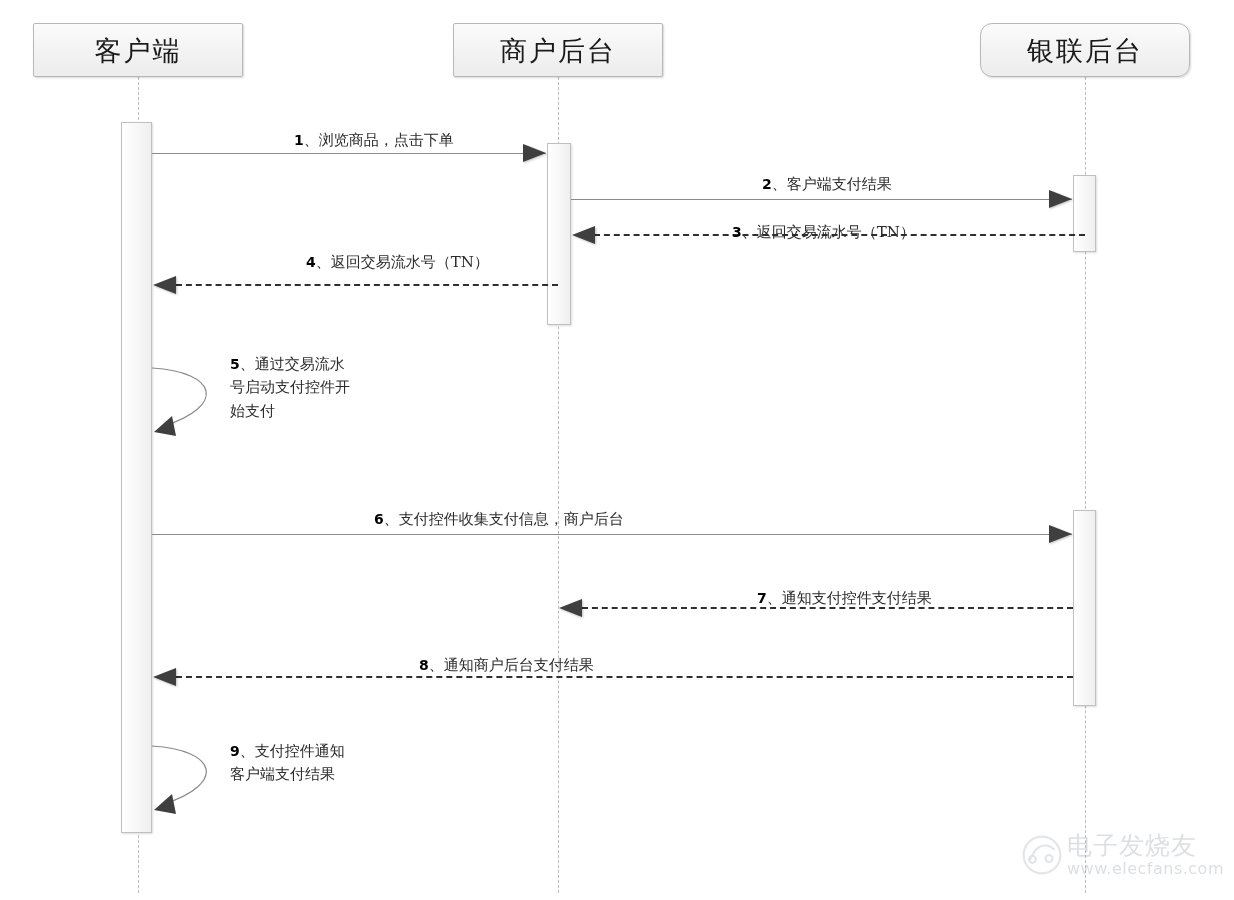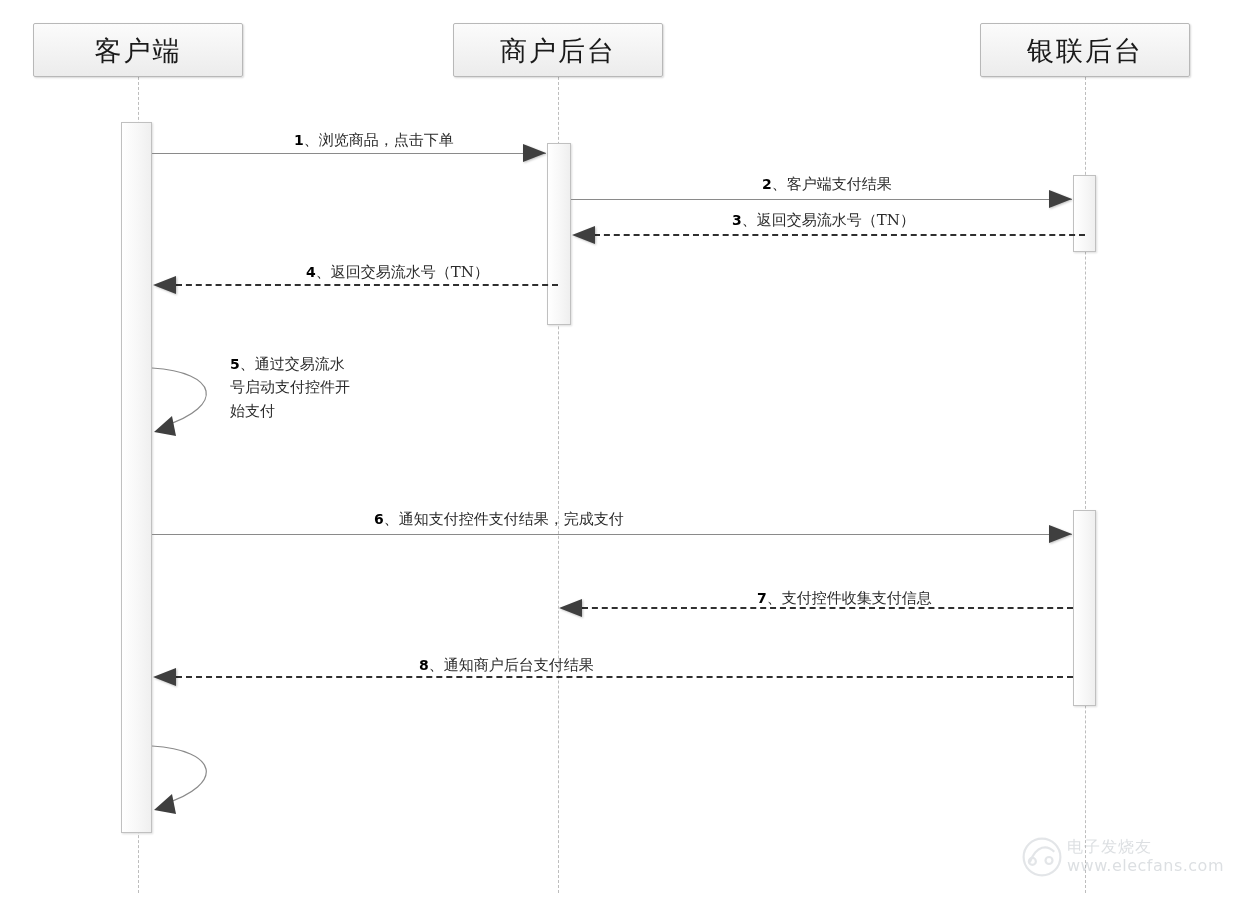--- a/index.html
+++ b/index.html
@@ -125,21 +125,21 @@
     height: 42px;
     margin-right: 4px;
   }
   #watermark .wm-text {
     display: flex;
     flex-direction: column;
     justify-content: center;
   }
   #watermark .wm-cn {
     font-family: "DejaVu Serif", "Liberation Serif", serif;
-    font-size: 16px;
+    font-size: 25px;
     color: #9aa3ab;
     letter-spacing: 1px;
     line-height: 1.05;
   }
   #watermark .wm-url {
     font-family: "DejaVu Sans", "Liberation Sans", sans-serif;
     font-size: 16px;
     color: #9aa3ab;
     letter-spacing: 0.5px;
     line-height: 1.2;
@@ -158,64 +158,66 @@
   <div class="activation" style="left:547px; top:143px; width:24px; height:182px;"></div>
   <div class="activation" style="left:1073px; top:175px; width:23px; height:77px;"></div>
   <div class="activation" style="left:1073px; top:510px; width:23px; height:196px;"></div>
 
   <div class="participant" style="left:453px; top:23px; width:210px; height:54px;">
     <span class="participant-label">商户后台</span>
   </div>
   <div class="participant" style="left:33px; top:23px; width:210px; height:54px;">
     <span class="participant-label">客户端</span>
   </div>
-  <div class="participant" style="left:980px; top:23px; width:210px; height:54px;">
+  <div class="participant" style="left:980px; top:23px; width:210px; height:54px;border-radius:12px;">
     <span class="participant-label">银联后台</span>
   </div>
 
   <div class="msg-line" style="left:152px; top:153px; width:394px;"></div>
   <div class="arrow-head right" style="left:523px; top:144px;"></div>
   <div class="msg-label" style="left:250px; top:130px;"><span class="num">1</span><span>、浏览商品，点击下单</span></div>
 
   <div class="msg-line" style="left:571px; top:199px; width:501px;"></div>
   <div class="arrow-head right" style="left:1049px; top:190px;"></div>
   <div class="msg-label" style="left:718px; top:174px;"><span class="num">2</span><span>、客户端支付结果</span></div>
 
   <div class="msg-line dashed" style="left:594px; top:234px; width:491px;"></div>
   <div class="arrow-head left" style="left:572px; top:226px;"></div>
-  <div class="msg-label" style="left:688px; top:210px;"><span class="num">3</span><span>、返回交易流水号（TN）</span></div>
+  <div class="msg-label" style="left:688px; top:222px;"><span class="num">3</span><span>、返回交易流水号（TN）</span></div>
 
   <div class="msg-line dashed" style="left:176px; top:284px; width:382px;"></div>
   <div class="arrow-head left" style="left:153px; top:276px;"></div>
-  <div class="msg-label" style="left:262px; top:262px;"><span class="num">4</span><span>、返回交易流水号（TN）</span></div>
+  <div class="msg-label" style="left:262px; top:252px;"><span class="num">4</span><span>、返回交易流水号（TN）</span></div>
 
   <svg class="self-msg-svg" width="110" height="90" style="left:148px; top:360px;">
     <path d="M 4 8 C 70 12, 78 46, 16 66" fill="none" stroke="#8a8a8a" stroke-width="1.2"></path>
     <polygon points="24,56 6,72 28,76" fill="#3f3f3f"></polygon>
   </svg>
   <div class="self-label" style="left:230px; top:353px; width:166px;"><span class="num">5</span><span>、通过交易流水
 号启动支付控件开
 始支付</span></div>
 
   <div class="msg-line" style="left:152px; top:534px; width:920px;"></div>
   <div class="arrow-head right" style="left:1049px; top:525px;"></div>
-  <div class="msg-label" style="left:330px; top:509px;"><span class="num">6</span><span>、通知支付控件支付结果，完成支付</span></div>
+  <div class="msg-label" style="left:330px; top:509px;"><span class="num">6</span><span>、支付控件收集支付信息，商户后台</span></div>
 
   <div class="msg-line dashed" style="left:582px; top:607px; width:491px;"></div>
   <div class="arrow-head left" style="left:559px; top:599px;"></div>
-  <div class="msg-label" style="left:713px; top:588px;"><span class="num">7</span><span>、支付控件收集支付信息</span></div>
+  <div class="msg-label" style="left:713px; top:588px;"><span class="num">7</span><span>、通知支付控件支付结果</span></div>
 
   <div class="msg-line dashed" style="left:176px; top:676px; width:897px;"></div>
   <div class="arrow-head left" style="left:153px; top:668px;"></div>
   <div class="msg-label" style="left:375px; top:655px;"><span class="num">8</span><span>、通知商户后台支付结果</span></div>
 
   <svg class="self-msg-svg" width="110" height="90" style="left:148px; top:738px;">
     <path d="M 4 8 C 70 12, 78 46, 16 66" fill="none" stroke="#8a8a8a" stroke-width="1.2"></path>
     <polygon points="24,56 6,72 28,76" fill="#3f3f3f"></polygon>
   </svg>
+  <div class="self-label" style="left:230px; top:740px; width:158px;"><span class="num">9</span><span>、支付控件通知
+客户端支付结果</span></div>
 
   <div id="watermark">
     <svg class="wm-mark" viewBox="0 0 48 48">
       <circle cx="24" cy="24" r="21" fill="none" stroke="#aeb6bd" stroke-width="2.5"></circle>
       <path d="M10 30 C 18 10, 30 10, 38 18" fill="none" stroke="#aeb6bd" stroke-width="2.5"></path>
       <circle cx="13" cy="29" r="4" fill="none" stroke="#aeb6bd" stroke-width="2.5"></circle>
       <circle cx="32" cy="28" r="4" fill="none" stroke="#aeb6bd" stroke-width="2.5"></circle>
     </svg>
     <div class="wm-text">
       <span class="wm-cn">电子发烧友</span>

